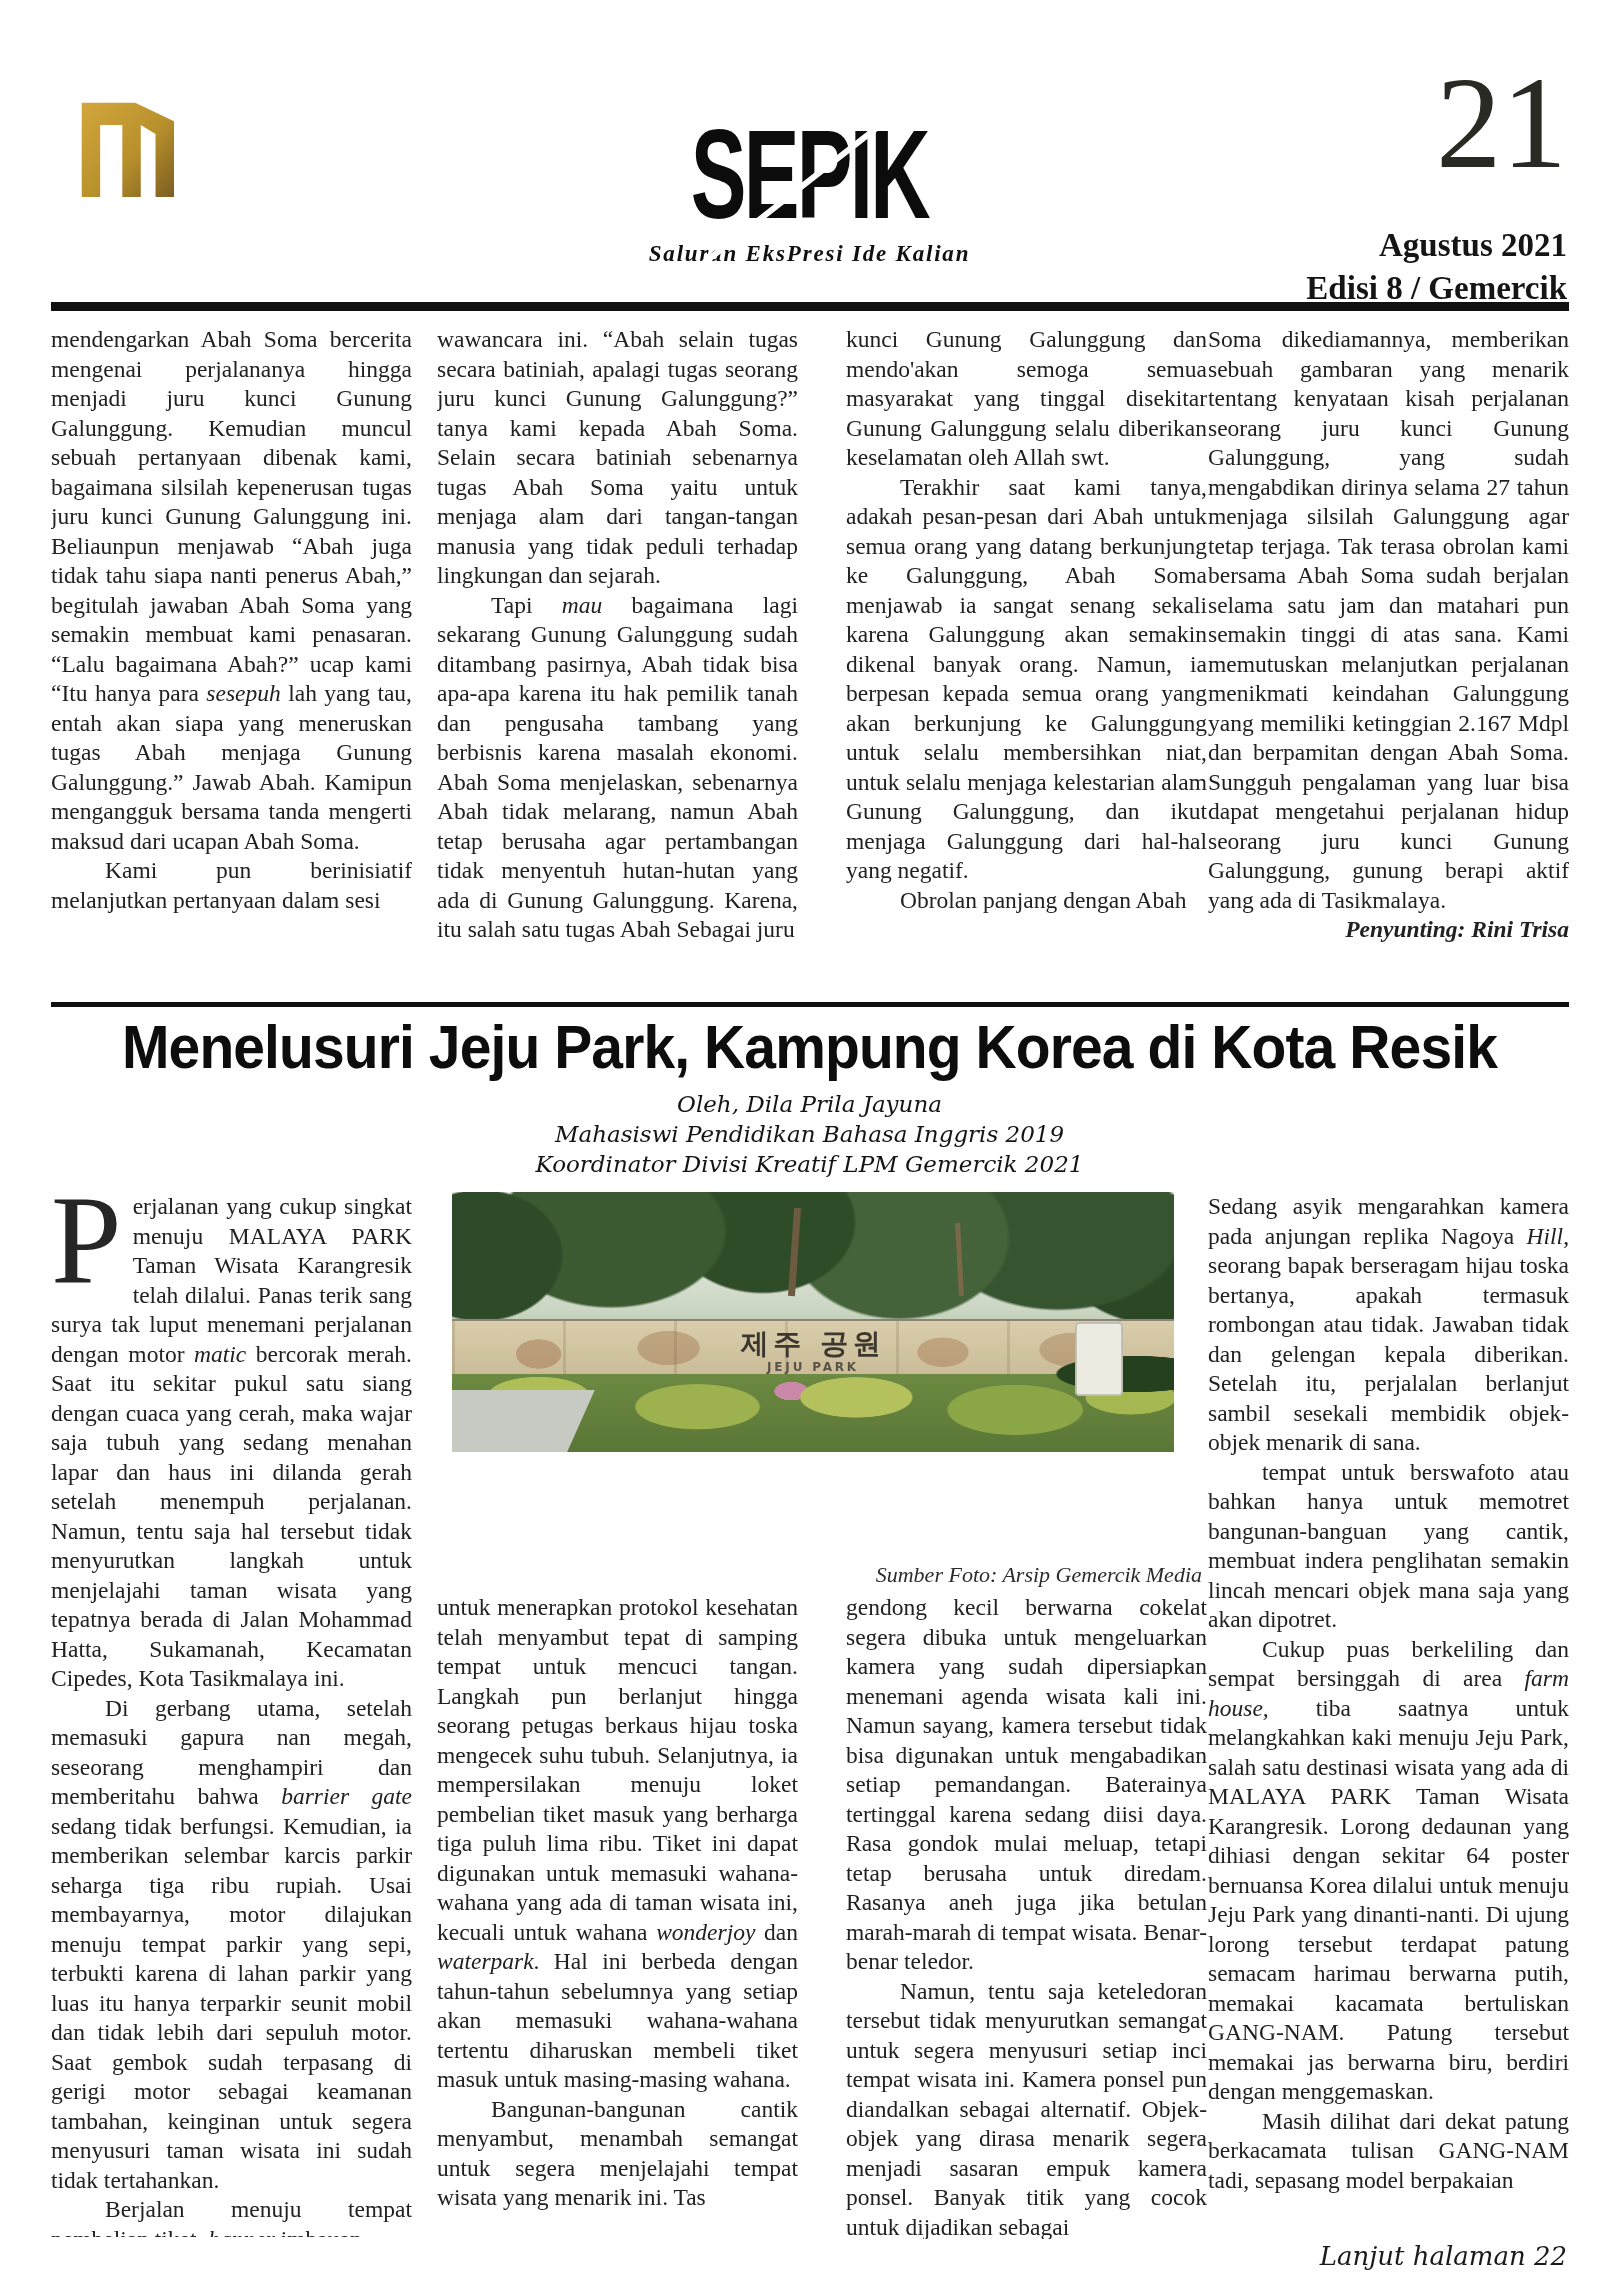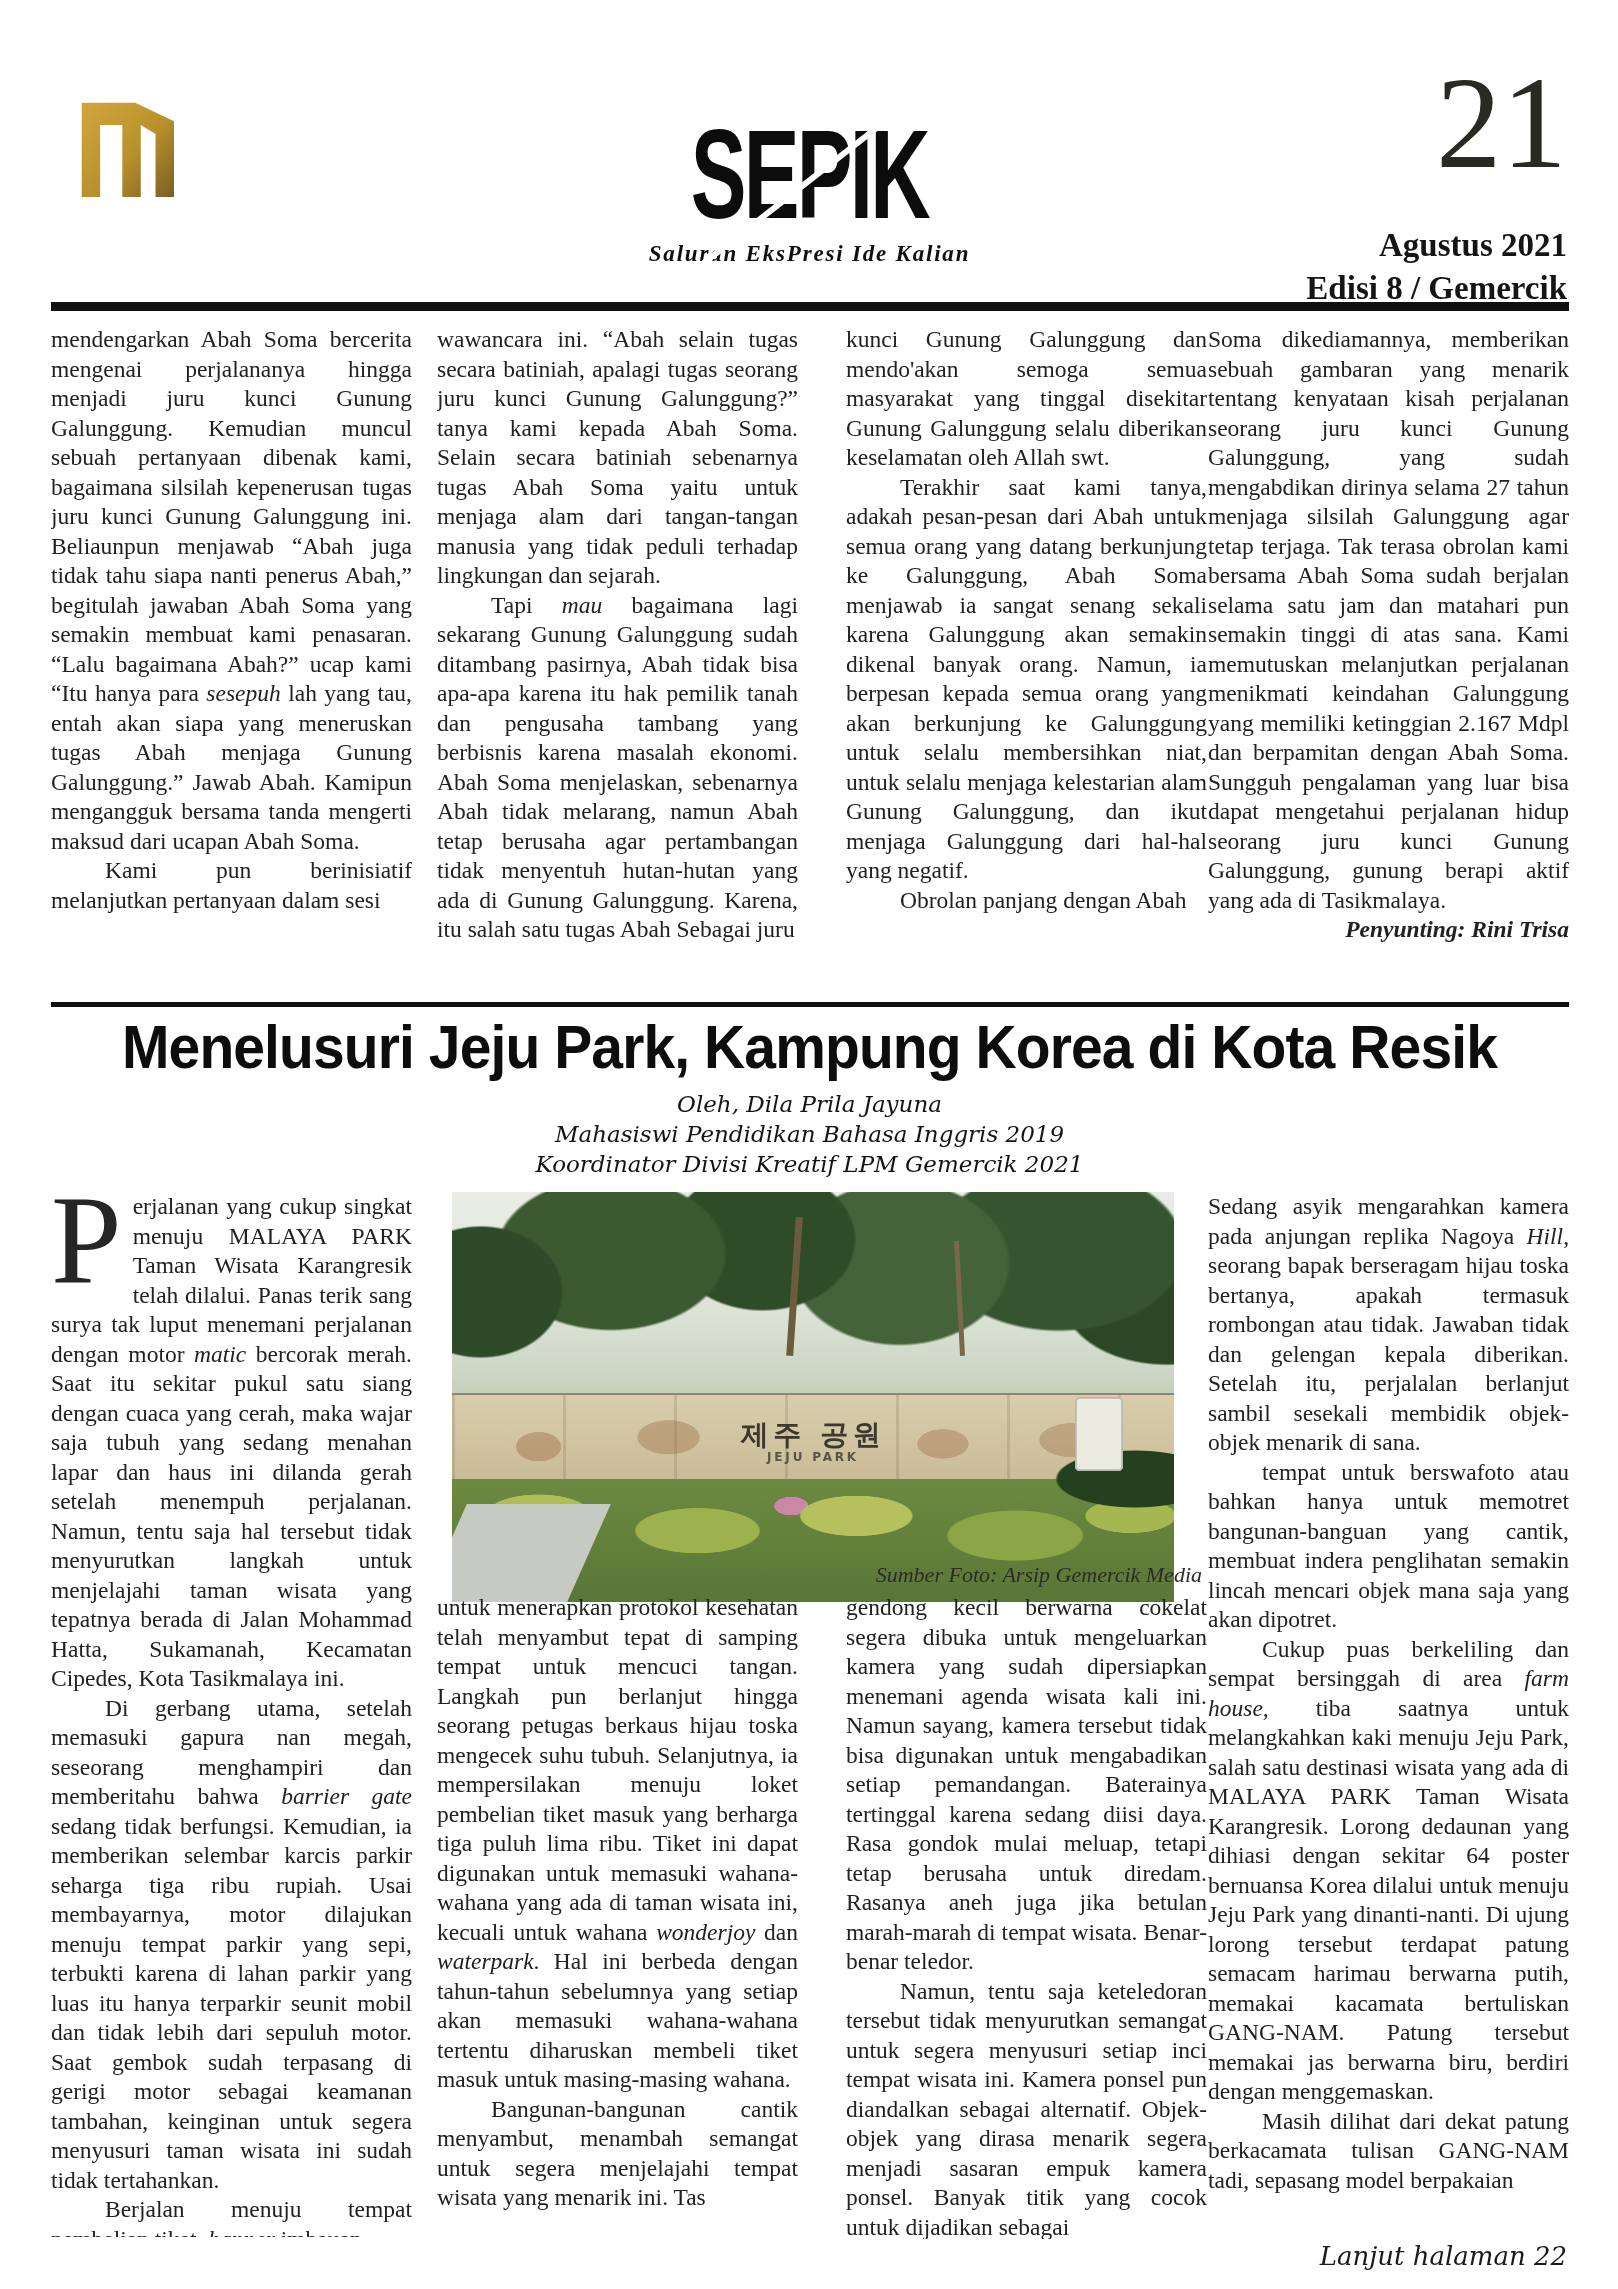--- a/index.html
+++ b/index.html
@@ -47,21 +47,21 @@
 
   .a2c1{top:1192px;height:1045px;}
   .a2c2{top:1593px;height:646px;}
   .a2c3{top:1593px;height:646px;}
   .a2c4{top:1192px;height:1045px;}
 
   .dropcap{float:left;font-size:127px;line-height:92px;padding:1.8px 11px 0 0;
            font-family:"Liberation Serif", serif;color:#262626;}
 
   
-  .photo{position:absolute;left:452px;top:1192px;width:722px;height:410px;overflow:hidden;
+  .photo{position:absolute;left:452px;top:1192px;width:722px;height:260px;overflow:hidden;
          background:linear-gradient(#e9ede5 0%,#dde4d6 28%,#ccd6c4 45%,#b9c8a9 55%);}
   .ph-trees{position:absolute;left:0;top:0;right:0;height:58%;
     background:
       radial-gradient(ellipse 138px 111px at 4% 42%, #2e4a28 58%, rgba(0,0,0,0) 60%),
       radial-gradient(ellipse 194px 129px at 22% 26%, #3b5a31 58%, rgba(0,0,0,0) 60%),
       radial-gradient(ellipse 157px 120px at 43% 20%, #2f4c29 58%, rgba(0,0,0,0) 60%),
       radial-gradient(ellipse 185px 138px at 62% 30%, #44633a 58%, rgba(0,0,0,0) 60%),
       radial-gradient(ellipse 212px 138px at 84% 24%, #375430 58%, rgba(0,0,0,0) 60%),
       radial-gradient(ellipse 175px 111px at 99% 45%, #2c4726 58%, rgba(0,0,0,0) 60%);}
   .ph-trunk1{position:absolute;left:47%;top:6%;width:6.5px;height:34%;background:#6d5b40;transform:rotate(4deg);}

